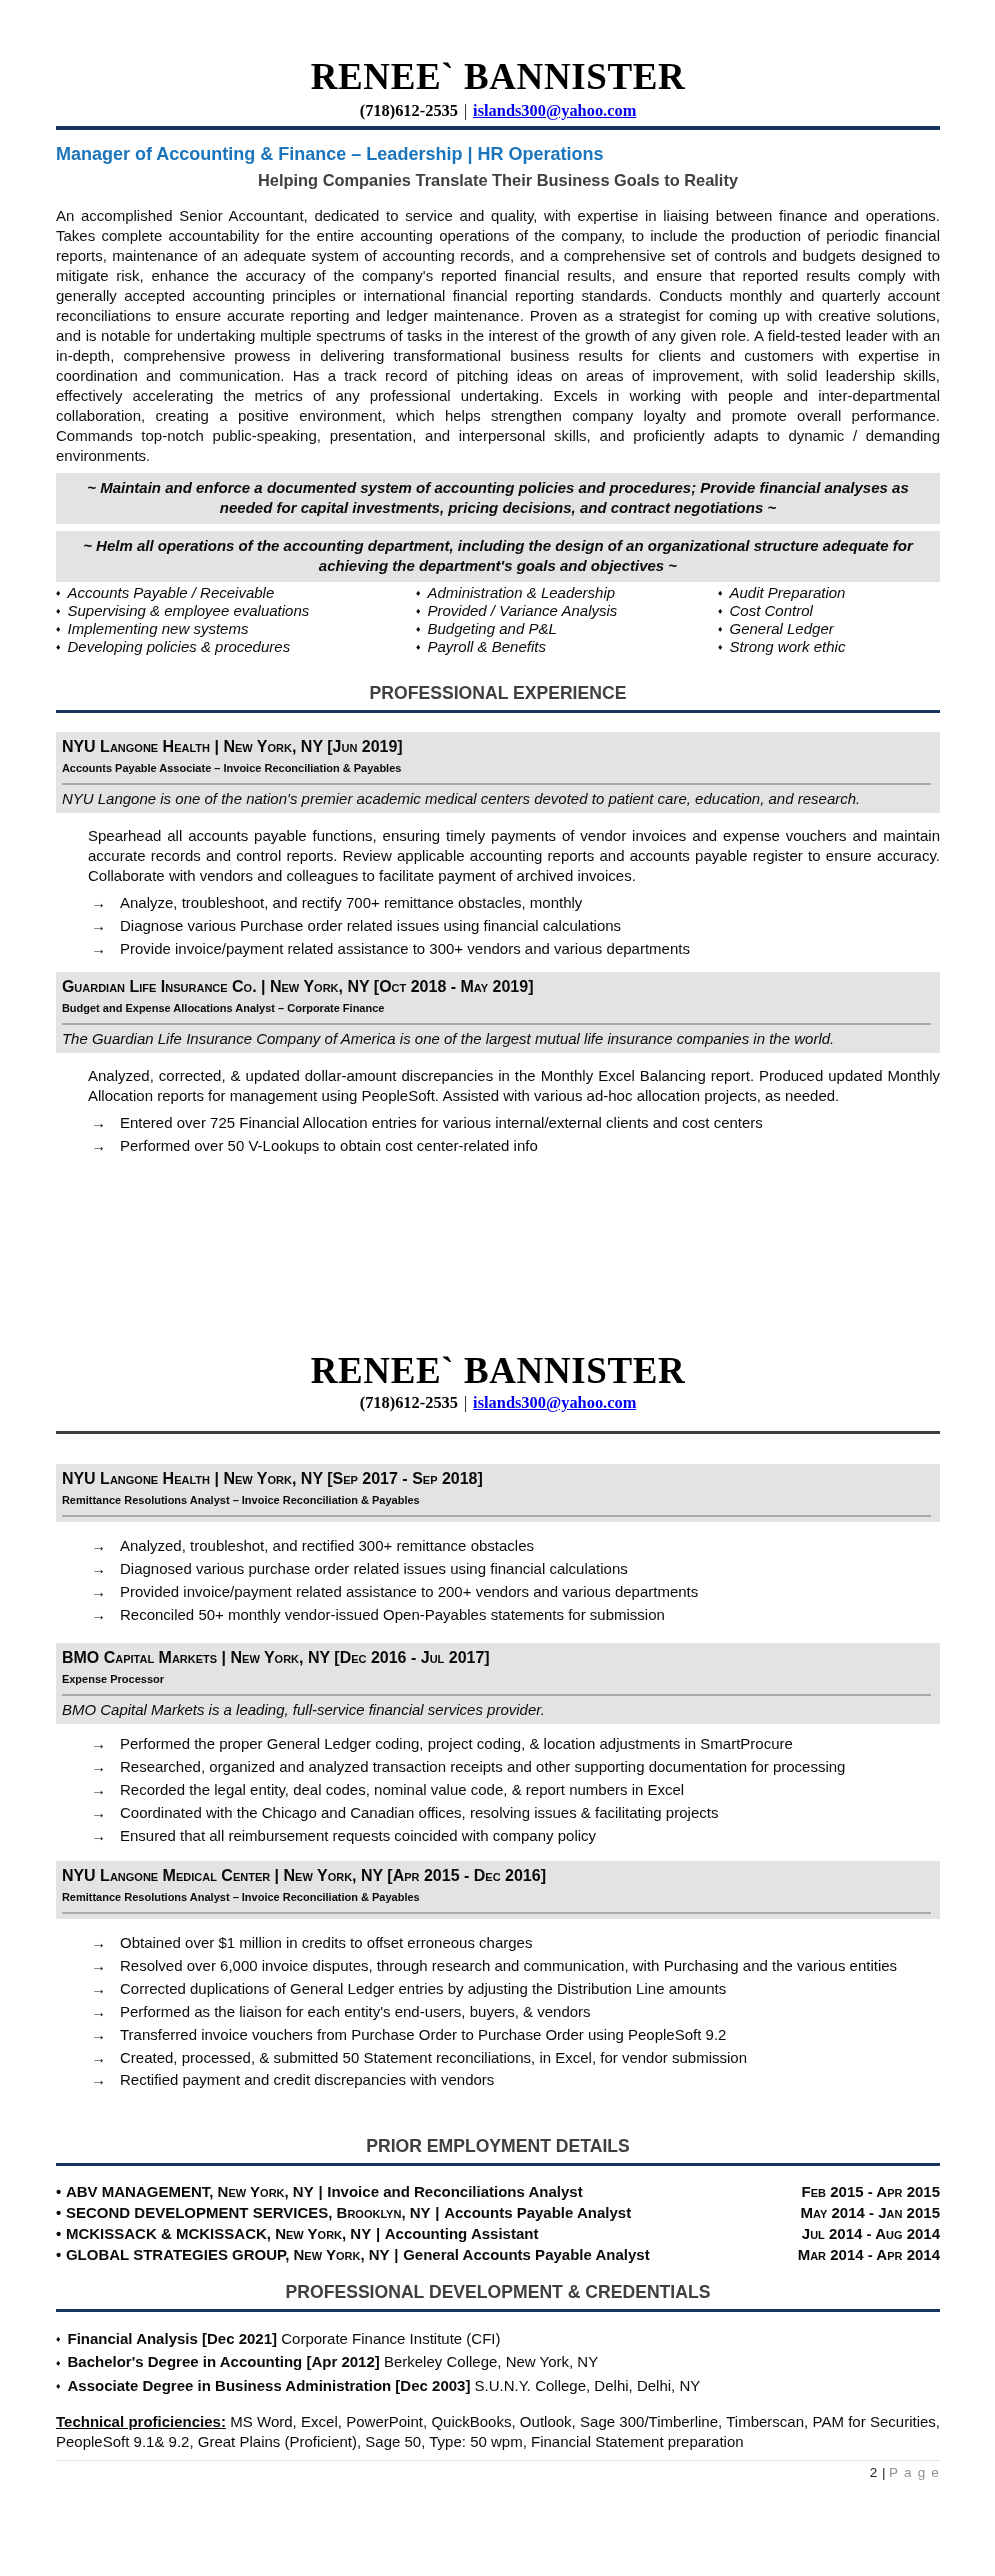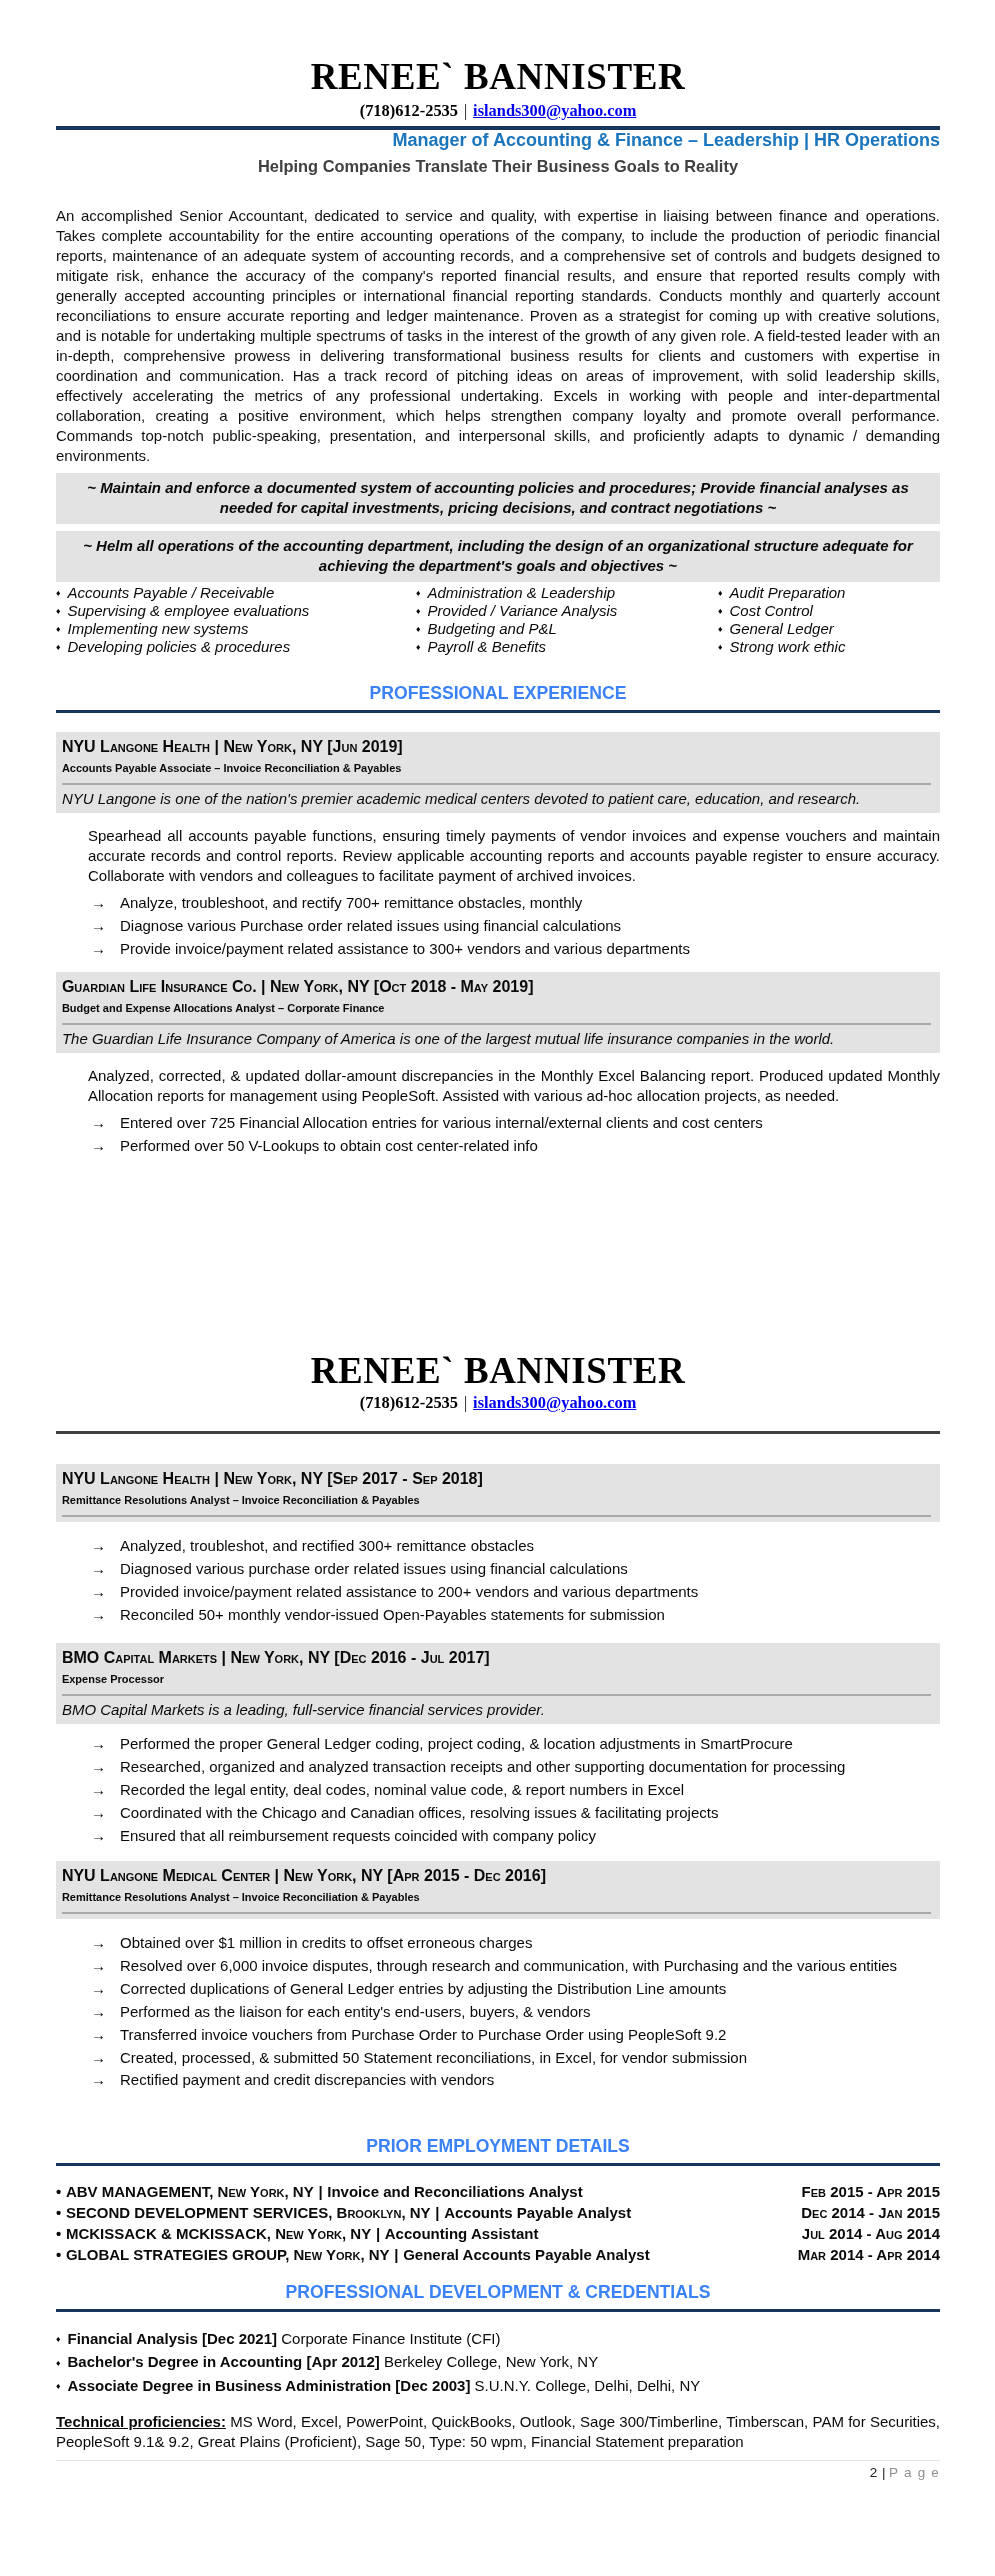--- a/index.html
+++ b/index.html
@@ -20,21 +20,21 @@
   .contact-line {
     font-family:"Liberation Serif", serif;
     font-weight:bold; font-size:16.4px; line-height:20px;
     text-align:center; margin-top:3.5px; color:#000;
   }
   .contact-sep { font-weight:normal; margin:0 5.9px; color:#000; }
   .email-link { color:#0000EE; text-decoration:underline; cursor:pointer; }
   .rule-navy { height:4.1px; background:#17365D; margin-top:5.9px; }
   .rule-gray { height:2.9px; background:#3F3F3F; margin-top:17.6px; }
   .headline-title {
-    text-align:right; font-weight:bold;
+    margin-top:14px; text-align:left; font-weight:bold;
     font-size:18px; line-height:21px; color:#1B75BC;
   }
   .headline-tagline {
     margin-top:5.9px; text-align:center; font-weight:bold;
     font-size:16.4px; line-height:19px; color:#404040;
   }
 
   
   .summary-text {
     font-size:15px; line-height:20px; text-align:justify;
@@ -54,21 +54,21 @@
   .skills-col.c1 { width:360px; }
   .skills-col.c2 { width:302px; }
   .skills-col.c3 { flex:1; }
   .skill-item {
     font-style:italic; font-size:15px; line-height:16px; white-space:nowrap;
   }
   .diamond { font-style:normal; font-size:8.8px; margin-right:7px; position:relative; top:-1.8px; }
 
   
   .sec-heading {
-    text-align:center; color:#3b82f6; font-weight:bold;
+    text-align:center; color:#404040; font-weight:bold;
     font-size:17.6px; line-height:21px;
   }
   .sec-rule { height:3.5px; background:#17365D; margin-top:5.9px; }
 
   
   .job-box { background:#E3E3E3; padding:4.7px 7px 4.7px 5.9px; }
   .job-company { font-weight:bold; font-variant:small-caps; font-size:16px; line-height:20px; }
   .job-title { font-weight:bold; font-size:11px; line-height:20px; margin-top:1.2px; }
   .job-divider { height:2.9px; background:#A9A9A9; margin:4.7px 2.3px 3.5px 0; }
   .job-desc { font-style:italic; font-size:15px; line-height:19px; margin-top:1.2px; }
@@ -301,21 +301,21 @@
 <div class="sec" style="top:2136px">
   <div class="sec-heading">PRIOR EMPLOYMENT DETAILS</div>
   <div class="sec-rule"></div>
   <div class="prior-rows">
     <div class="prior-row">
       <div class="prior-left"><span class="dot">•</span><span class="prior-company">ABV MANAGEMENT, New York, NY</span><span class="prior-sep">|</span><span class="prior-role">Invoice and Reconciliations Analyst</span></div>
       <div class="prior-dates">Feb 2015 - Apr 2015</div>
     </div>
     <div class="prior-row">
       <div class="prior-left"><span class="dot">•</span><span class="prior-company">SECOND DEVELOPMENT SERVICES, Brooklyn, NY</span><span class="prior-sep">|</span><span class="prior-role">Accounts Payable Analyst</span></div>
-      <div class="prior-dates">Dec 2014 - Jan 2015</div>
+      <div class="prior-dates">May 2014 - Jan 2015</div>
     </div>
     <div class="prior-row">
       <div class="prior-left"><span class="dot">•</span><span class="prior-company">MCKISSACK &amp; MCKISSACK, New York, NY</span><span class="prior-sep">|</span><span class="prior-role">Accounting Assistant</span></div>
       <div class="prior-dates">Jul 2014 - Aug 2014</div>
     </div>
     <div class="prior-row">
       <div class="prior-left"><span class="dot">•</span><span class="prior-company">GLOBAL STRATEGIES GROUP, New York, NY</span><span class="prior-sep">|</span><span class="prior-role">General Accounts Payable Analyst</span></div>
       <div class="prior-dates">Mar 2014 - Apr 2014</div>
     </div>
   </div>

